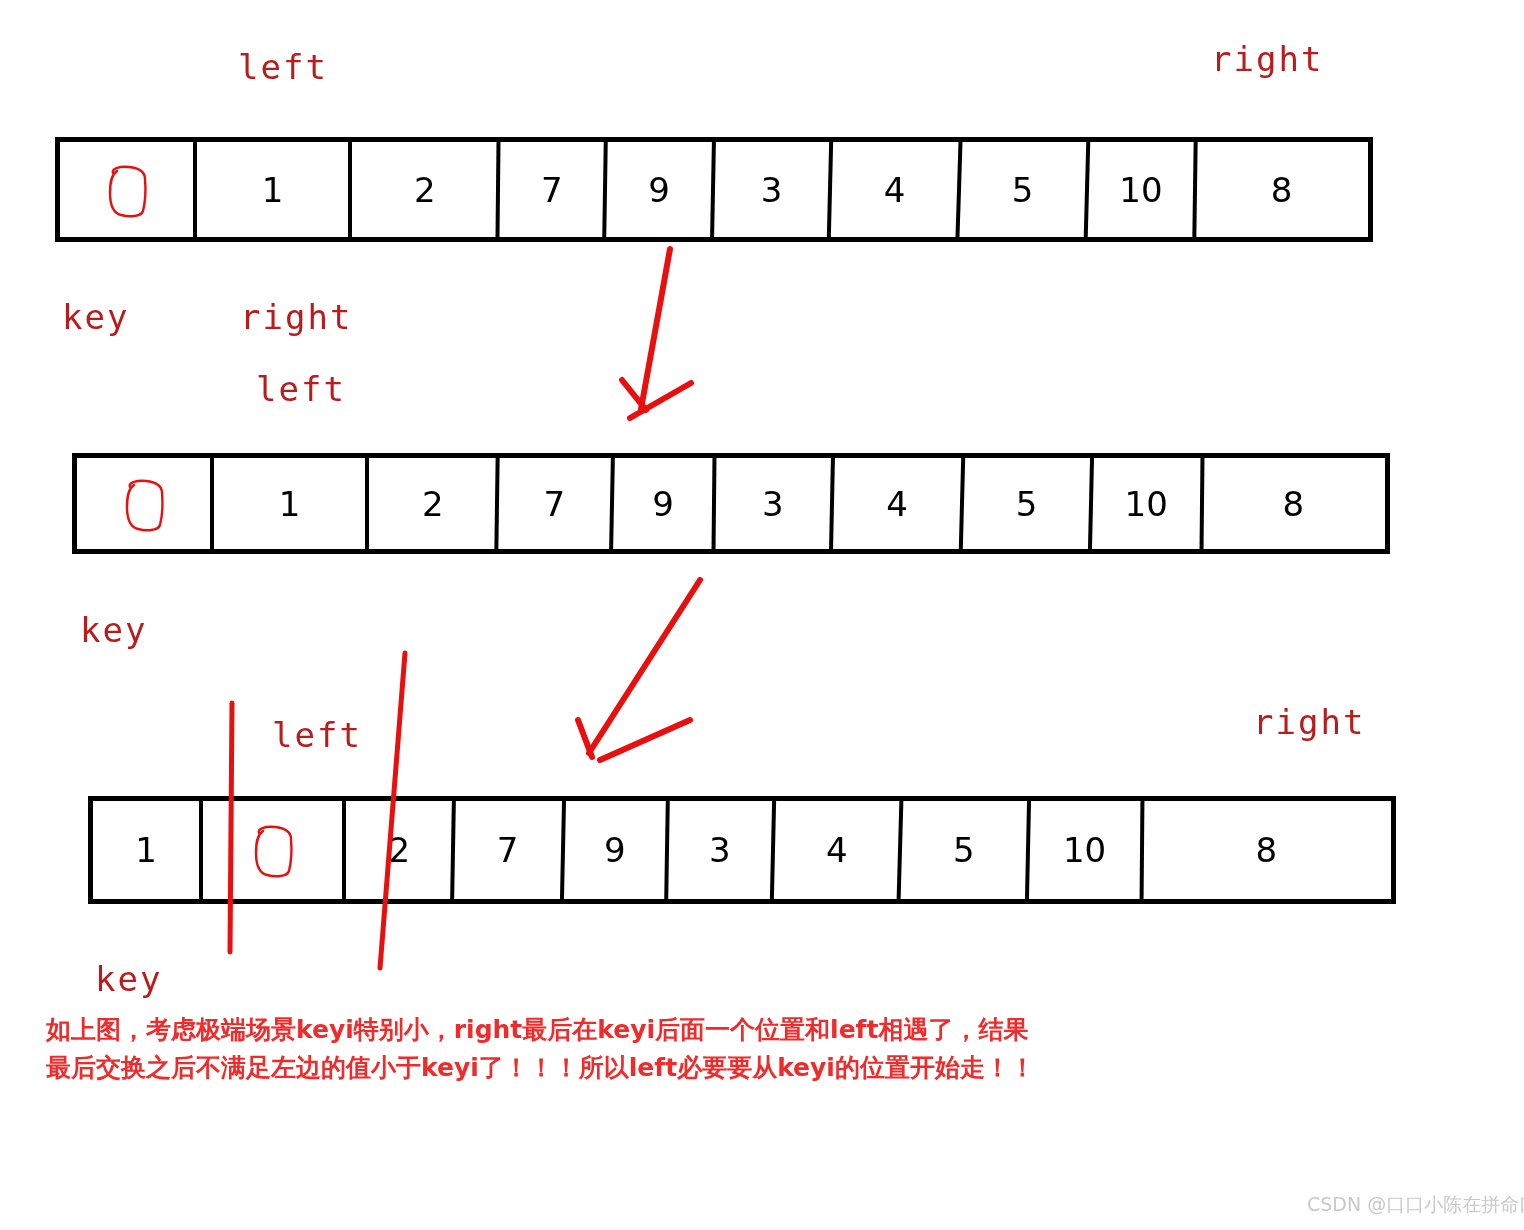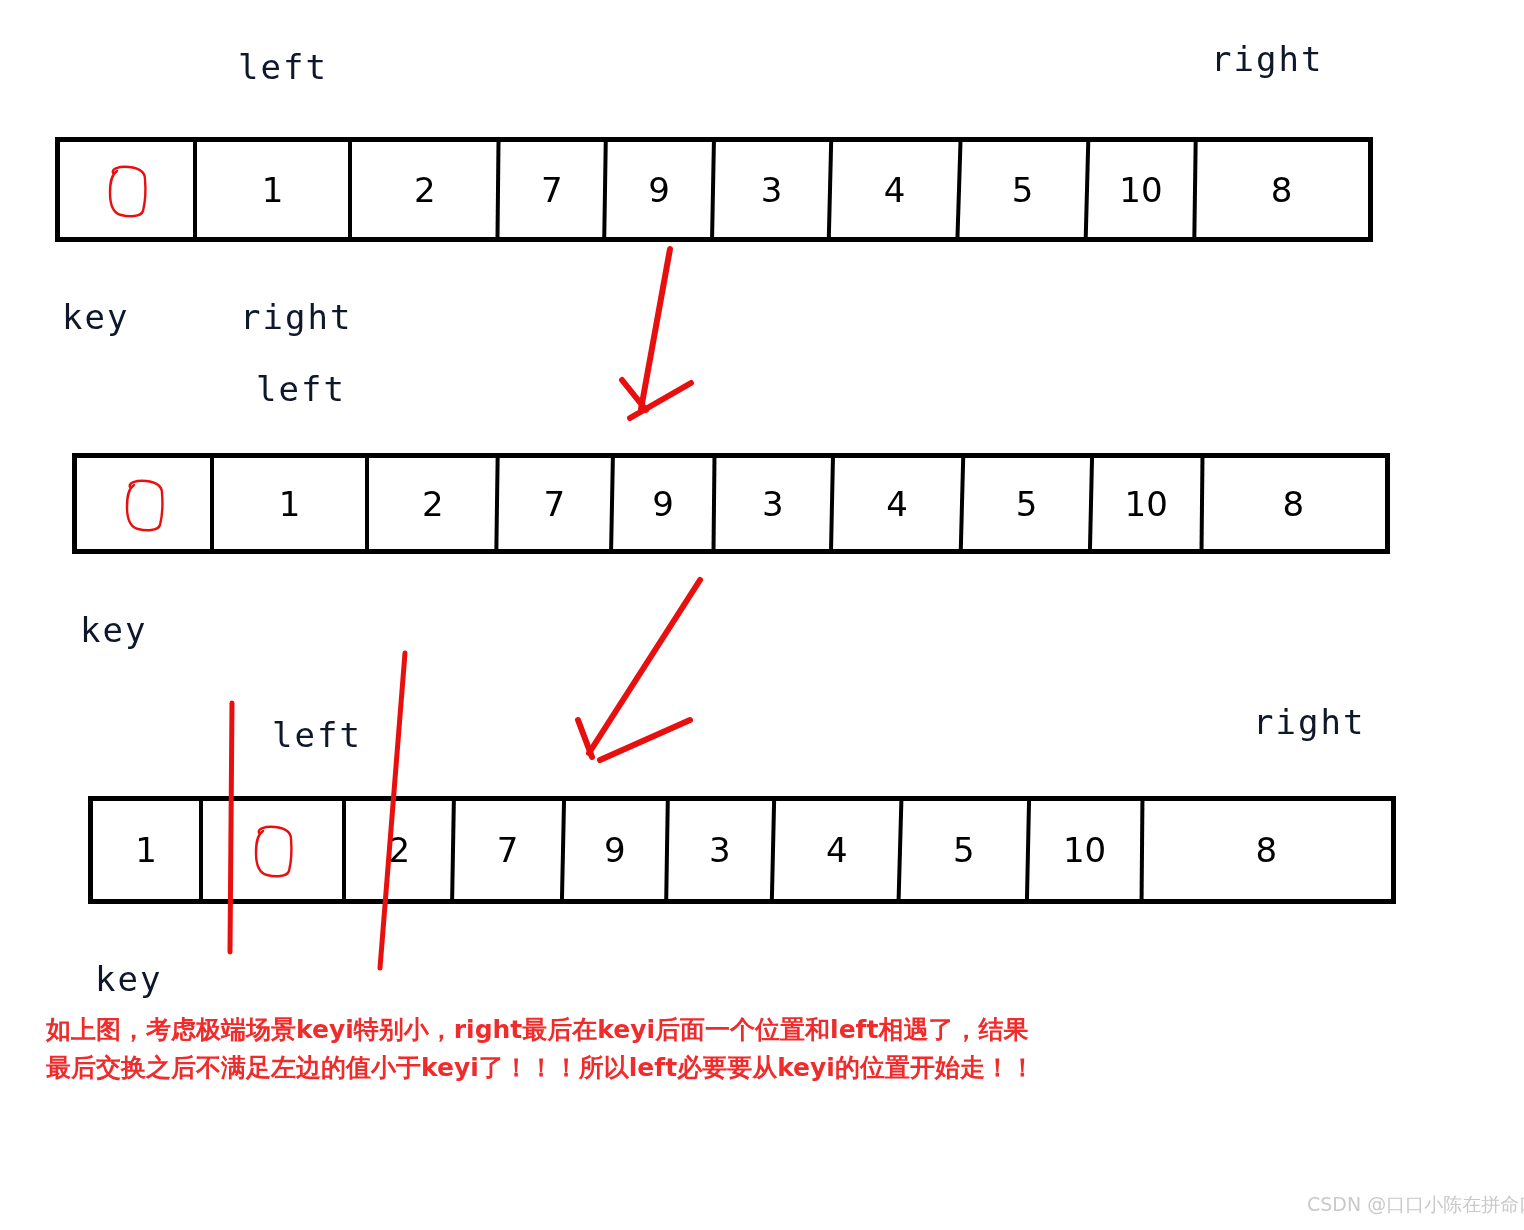--- a/index.html
+++ b/index.html
@@ -8,21 +8,21 @@
     background:#ffffff;
     font-family:"DejaVu Sans Mono","Liberation Mono",monospace;
     position:relative;
     overflow:hidden;
   }
   .stage{position:absolute;left:0;top:0;width:1524px;height:1230px;}
 
   
   .lbl{
     position:absolute;
-    color:#0f172a;
+    color:#b91c1c;
     font-family:"DejaVu Sans Mono","Liberation Mono",monospace;
     font-size:34px;
     letter-spacing:2px;
     white-space:nowrap;
     line-height:1;
   }
 
   
   .row{
     position:absolute;

